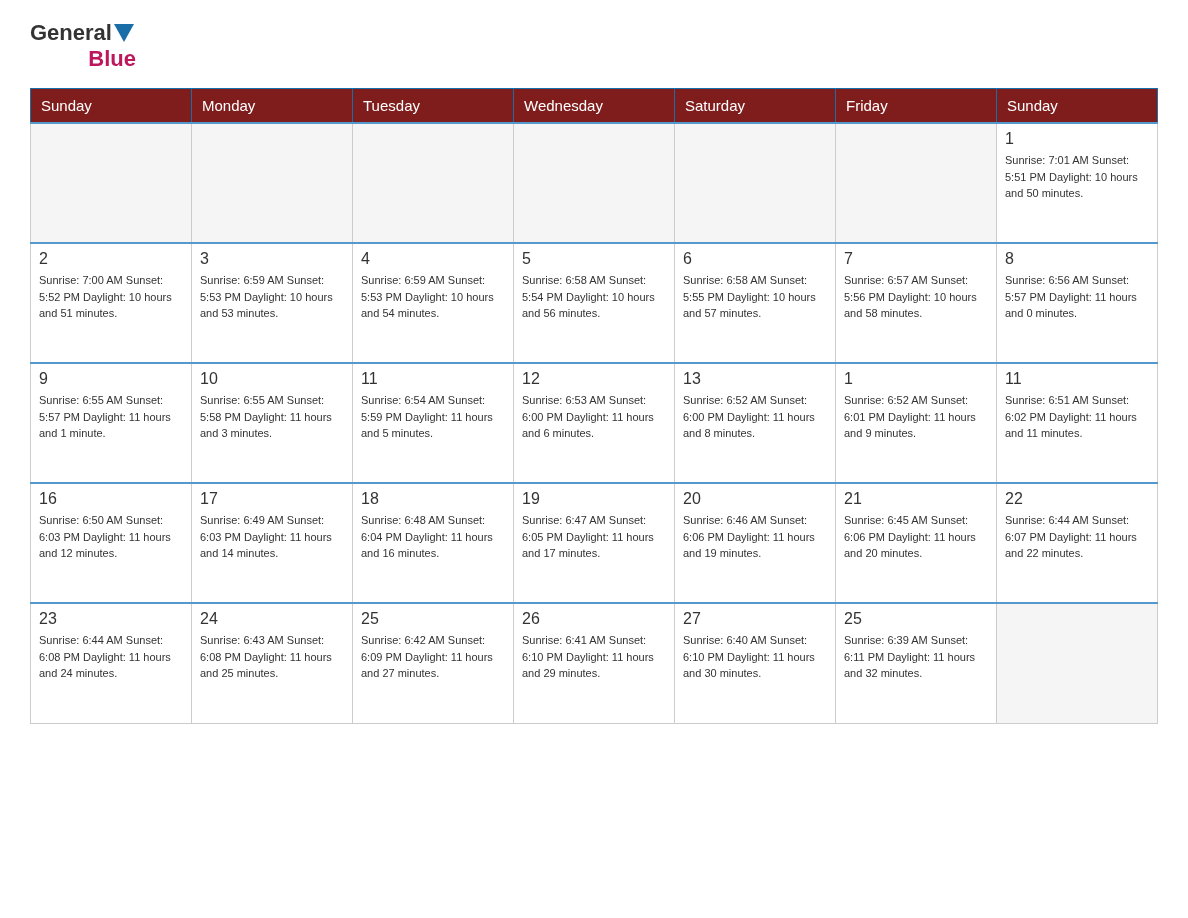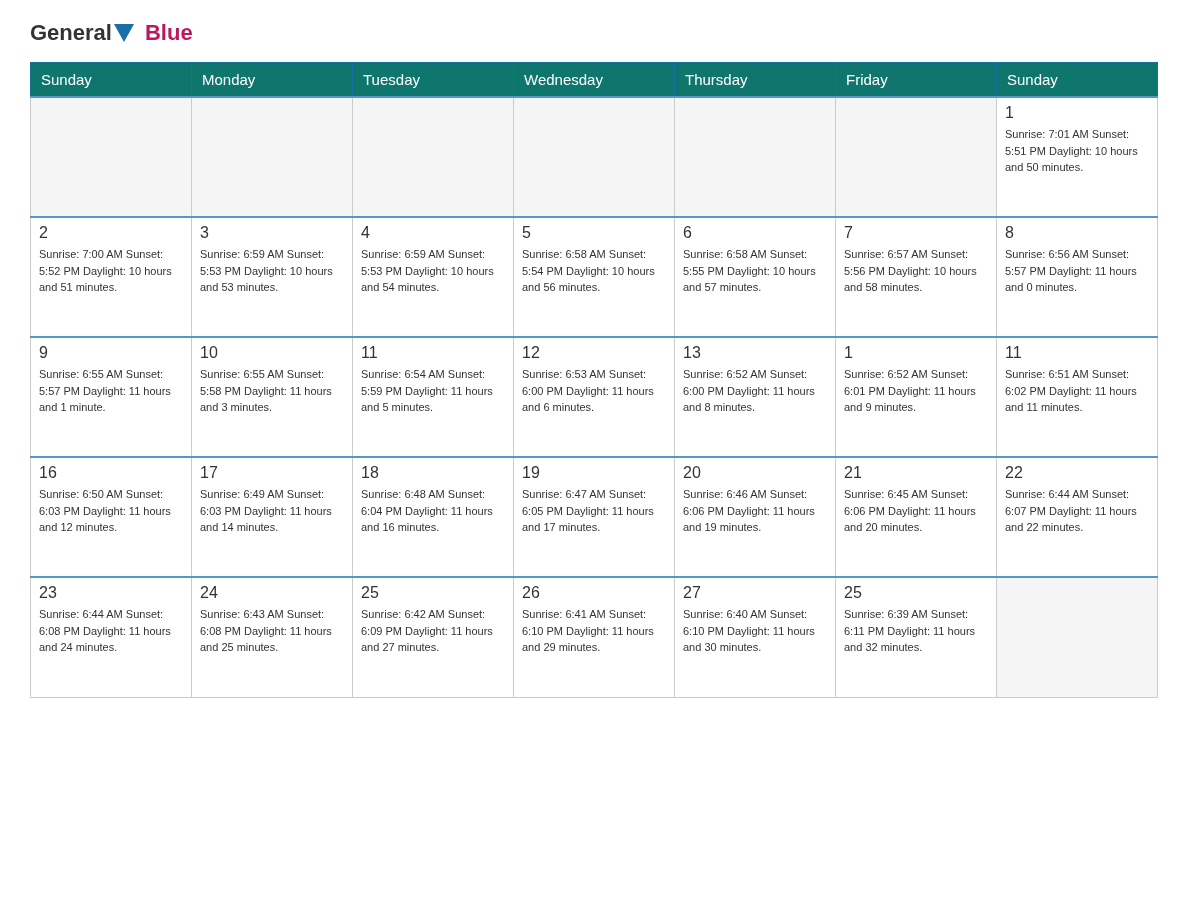--- a/index.html
+++ b/index.html
@@ -11,22 +11,22 @@
       min-height: 918px;
     }
     .header {
       display: flex;
       justify-content: space-between;
       align-items: flex-start;
       margin-bottom: 16px;
     }
     .logo {
       display: flex;
-      align-items: flex-start;
-      gap: 9px;
+      flex-direction: column;
+      align-items: flex-end;
     }
     .logo-text {
       display: flex;
       align-items: center;
       font-size: 22px;
       font-weight: bold;
       color: #333;
     }
     .logo-general { color: #333; }
     .logo-triangle {
@@ -53,21 +53,21 @@
     .location {
       font-size: 20px;
       color: #444;
     }
     table {
       width: 100%;
       border-collapse: collapse;
       table-layout: fixed;
     }
     thead tr th {
-      background-color: #0f766e;
+      background-color: #7f1d1d;
       color: #fff;
       font-size: 15px;
       font-weight: normal;
       padding: 8px 10px;
       text-align: left;
       border: 1px solid #1a6ea8;
     }
     tbody tr td {
       border: 1px solid #ccc;
       vertical-align: top;
@@ -118,21 +118,21 @@
   </div>
 </div>
 
 <table>
   <thead>
     <tr>
     <th>Sunday</th>
         <th>Monday</th>
         <th>Tuesday</th>
         <th>Wednesday</th>
-        <th>Thursday</th>
+        <th>Saturday</th>
         <th>Friday</th>
         <th>Sunday</th>
       </tr>
   </thead>
   <tbody id="calendar-body">
   <tr class="week-row">
         <td class="empty-cell"></td>
         <td class="empty-cell"></td>
         <td class="empty-cell"></td>
         <td class="empty-cell"></td>

